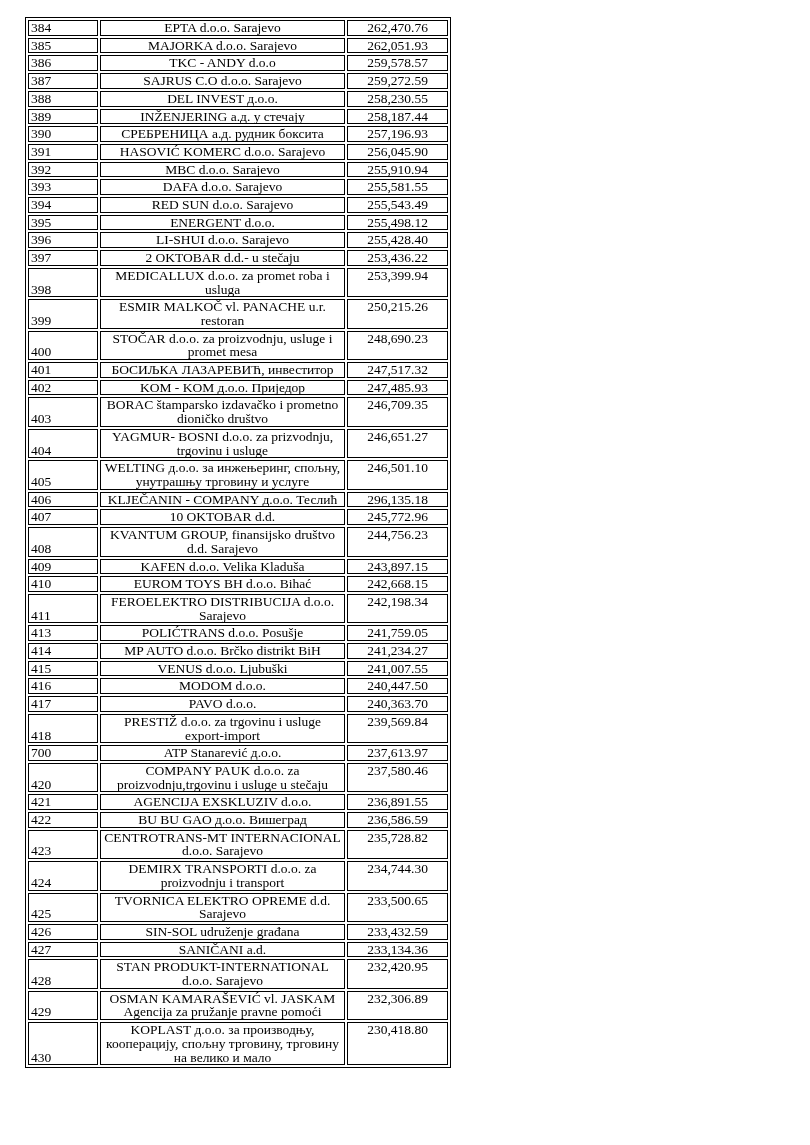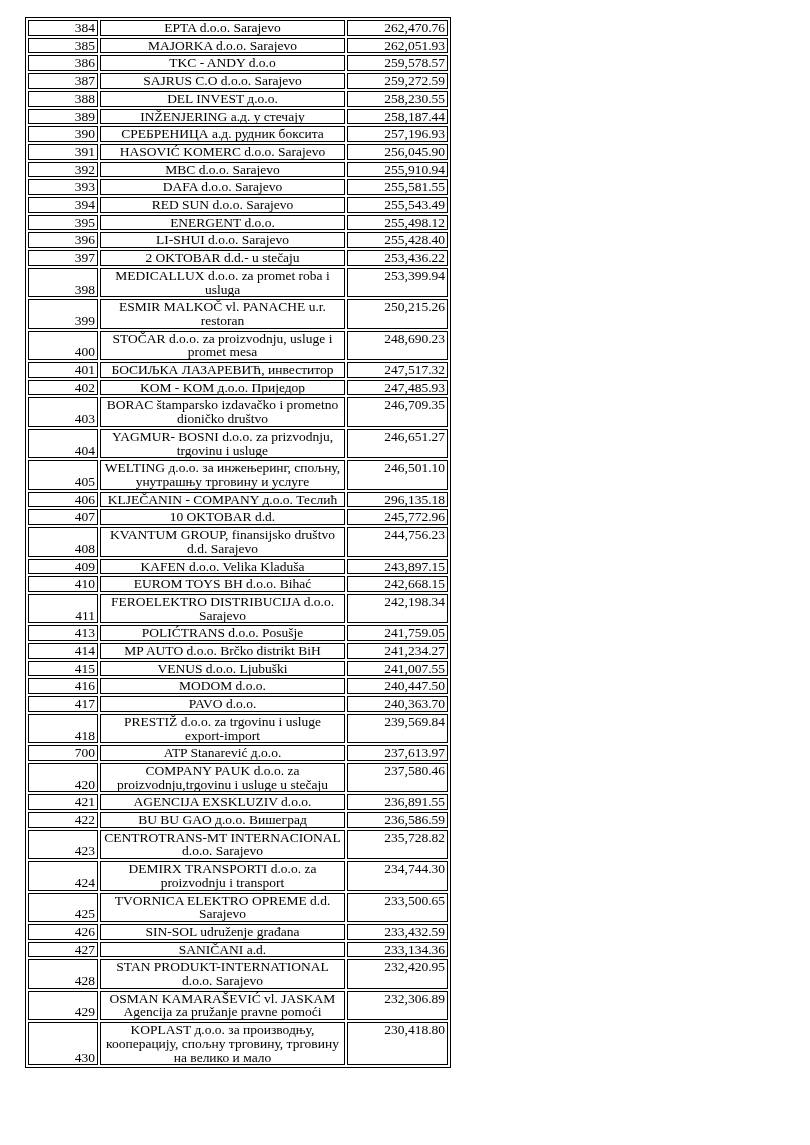--- a/index.html
+++ b/index.html
@@ -31,31 +31,31 @@
   }
   table.rank-table td {
     border: 1.5px solid #000000;
     font-size: 13.5px;
     line-height: 13.7px;
     padding: 0 2px;
     overflow: hidden;
   }
   td.c-num {
     width: 64px;
-    text-align: right;
+    text-align: left;
     vertical-align: bottom;
   }
   td.c-name {
     width: 239px;
     text-align: center;
     vertical-align: middle;
   }
   td.c-amount {
     width: 95px;
-    text-align: right;
+    text-align: center;
     vertical-align: top;
     padding-right: 4px;
   }
 </style>
 </head>
 <body>
 
 <div class="page">
   <table class="rank-table">
     <tbody>

